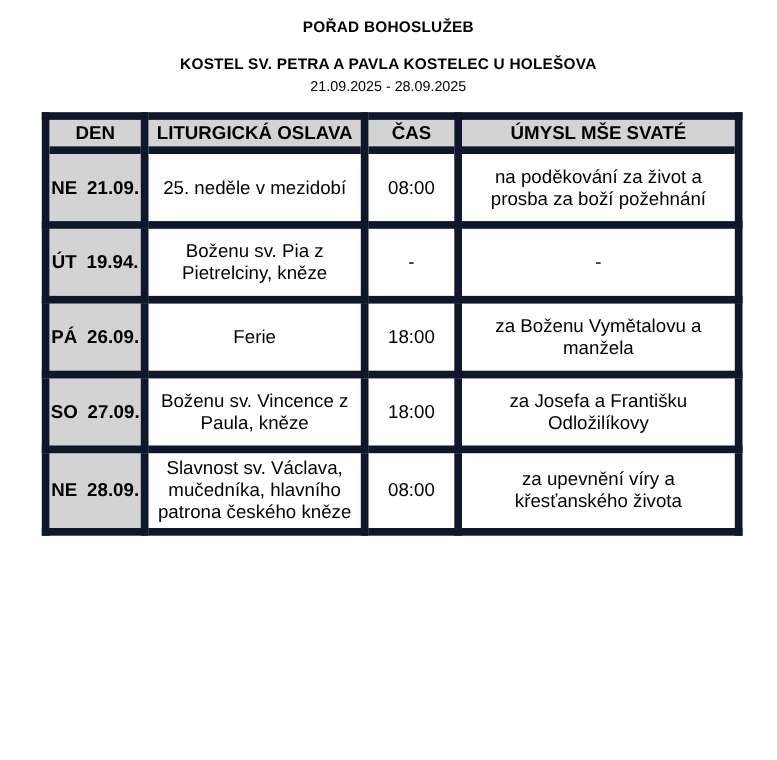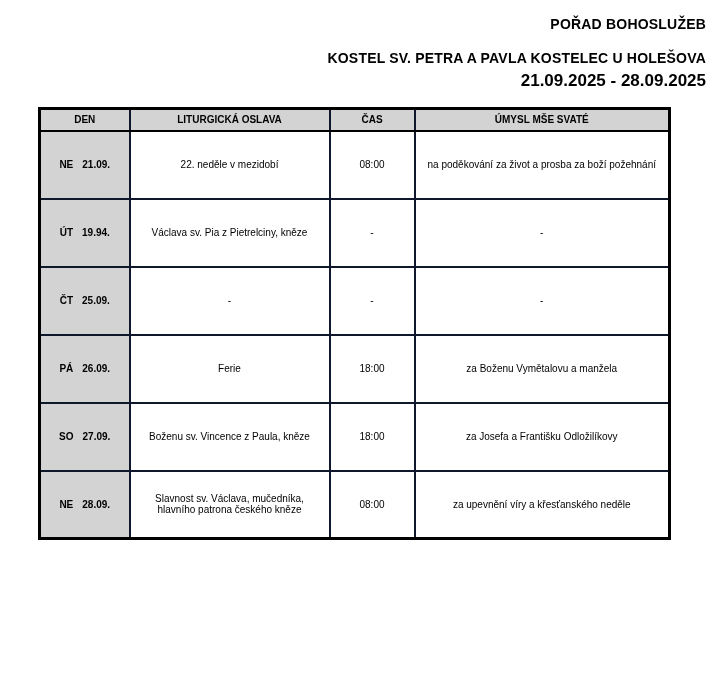--- a/index.html
+++ b/index.html
@@ -6,52 +6,51 @@
   html, body {
     margin: 0;
     padding: 0;
     width: 706px;
     height: 691px;
     background: #ffffff;
     font-family: "Liberation Sans", sans-serif;
     color: #000000;
   }
   .page-header {
-    text-align: right;
+    text-align: center;
     padding-top: 16px;
   }
   .title {
     font-size: 14px;
     font-weight: bold;
     letter-spacing: 0.2px;
   }
   .subtitle {
     font-size: 14px;
     font-weight: bold;
     margin-top: 18px;
     letter-spacing: 0.2px;
   }
   .date-range {
-    font-size: 17px;
+    font-size: 13px;
     margin-top: 5px;
-    font-weight: bold;
   }
   table.schedule {
     border-collapse: collapse;
     table-layout: fixed;
     width: 630px;
     margin: 16px 0 0 38px;
     border: 3px solid #000000;
   }
   .schedule th,
   .schedule td {
-    border: 2px solid #0f172a;
+    border: 7px solid #0f172a;
     text-align: center;
     vertical-align: middle;
-    font-size: 10px;
+    font-size: 17px;
     padding: 4px 6px;
     overflow: hidden;
   }
   .schedule thead th {
     background: #d3d3d3;
     font-weight: bold;
     height: 22px;
     padding: 2px 4px;
     border-bottom: 2px solid #000000;
   }
@@ -93,43 +92,32 @@
     </tr>
   </thead>
   <tbody>
     <tr>
       <td class="day-cell">
         <span class="day-wrap">
           <span>NE</span>
           <span>21.09.</span>
         </span>
       </td>
-      <td>22. neděle v mezidobí</td>
+      <td>25. neděle v mezidobí</td>
       <td>08:00</td>
       <td>na poděkování za život a prosba za boží požehnání</td>
     </tr>
     <tr>
       <td class="day-cell">
         <span class="day-wrap">
           <span>ÚT</span>
           <span>19.94.</span>
         </span>
       </td>
-      <td>Václava sv. Pia z Pietrelciny, kněze</td>
-      <td>-</td>
-      <td>-</td>
-    </tr>
-    <tr>
-      <td class="day-cell">
-        <span class="day-wrap">
-          <span>ČT</span>
-          <span>25.09.</span>
-        </span>
-      </td>
-      <td>-</td>
+      <td>Boženu sv. Pia z Pietrelciny, kněze</td>
       <td>-</td>
       <td>-</td>
     </tr>
     <tr>
       <td class="day-cell">
         <span class="day-wrap">
           <span>PÁ</span>
           <span>26.09.</span>
         </span>
       </td>
@@ -150,16 +138,16 @@
     </tr>
     <tr>
       <td class="day-cell">
         <span class="day-wrap">
           <span>NE</span>
           <span>28.09.</span>
         </span>
       </td>
       <td>Slavnost sv. Václava, mučedníka, hlavního patrona českého kněze</td>
       <td>08:00</td>
-      <td>za upevnění víry a křesťanského neděle</td>
+      <td>za upevnění víry a křesťanského života</td>
     </tr>
   </tbody>
 </table>
 
 </body></html>

